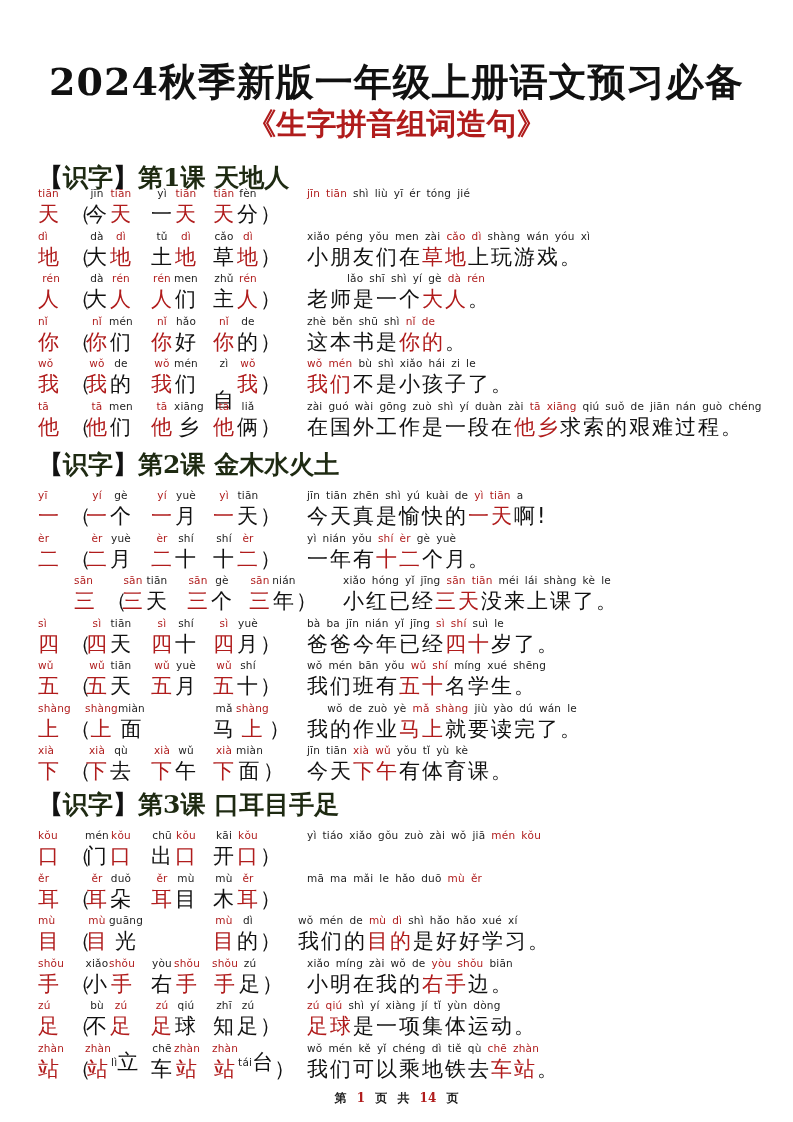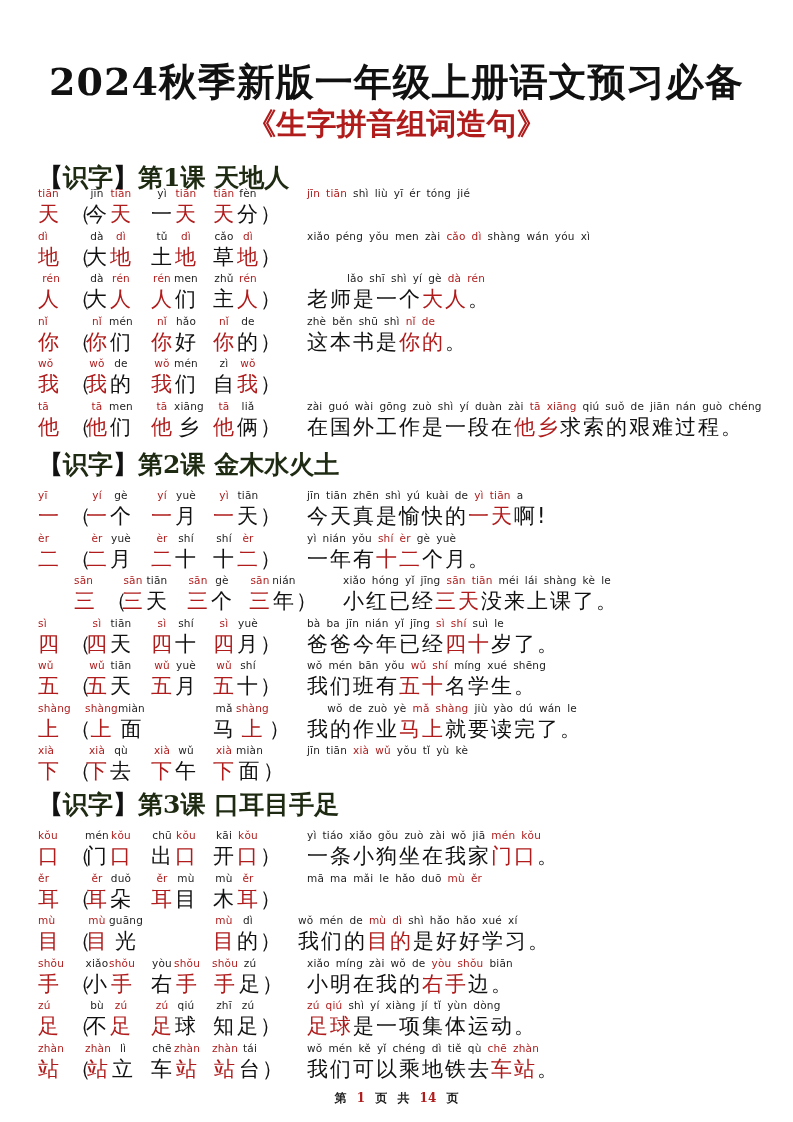--- a/index.html
+++ b/index.html
@@ -110,20 +110,21 @@
           <span class="py red">dì</span>
           <span class="hz red">地</span>
         </span>
         <span style="display: flex; flex-direction: column;">
           <span class="py"></span>
           <span class="hz">）</span>
         </span>
       </div>
       <div class="cell sentence" style="left: 307px;">
         <span class="py"><span style="margin-right: 6px;">xiǎo</span><span style="margin-right: 6px;">péng</span><span style="margin-right: 6px;">yǒu</span><span style="margin-right: 6px;">men</span><span style="margin-right: 6px;">zài</span><span class="red" style="margin-right: 6px;">cǎo</span><span class="red" style="margin-right: 6px;">dì</span><span style="margin-right: 6px;">shàng</span><span style="margin-right: 6px;">wán</span><span style="margin-right: 6px;">yóu</span><span style="margin-right: 6px;">xì</span></span>
+        <span class="hz"><span>小朋友们在</span><span class="red">草地</span><span>上玩游戏。</span></span>
       </div>
     </div>
     <div class="row" style="top: 271px; text-align: right;">
       <div class="cell" style="left: 38px;">
         <span class="py red">rén</span>
         <span class="hz red">人</span>
       </div>
       <div class="cell" style="left: 70px; display: flex;">
         <span style="display: flex; flex-direction: column;">
           <span class="py"></span>
@@ -238,32 +239,36 @@
         <span style="display: flex; flex-direction: column; align-items: center; min-width: 24px;">
           <span class="py red">wǒ</span>
           <span class="hz red">我</span>
         </span>
         <span style="display: flex; flex-direction: column; align-items: center; min-width: 24px;">
           <span class="py">mén</span>
           <span class="hz">们</span>
         </span>
       </div>
       <div class="cell" style="left: 212px; display: flex;">
-        <span style="display: flex; flex-direction: column; align-items: center; min-width: 24px;">
+        <span style="display: flex; flex-direction: column; align-items: center; min-width: 24px; gap: 16px;">
           <span class="py">zì</span>
           <span class="hz">自</span>
         </span>
         <span style="display: flex; flex-direction: column; align-items: center; min-width: 24px;">
           <span class="py red">wǒ</span>
           <span class="hz red">我</span>
         </span>
         <span style="display: flex; flex-direction: column;">
           <span class="py"></span>
           <span class="hz">）</span>
         </span>
+      </div>
+      <div class="cell sentence" style="left: 307px;">
+        <span class="py"><span class="red" style="margin-right: 6px;">wǒ</span><span class="red" style="margin-right: 6px;">mén</span><span style="margin-right: 6px;">bù</span><span style="margin-right: 6px;">shì</span><span style="margin-right: 6px;">xiǎo</span><span style="margin-right: 6px;">hái</span><span style="margin-right: 6px;">zi</span><span style="margin-right: 6px;">le</span></span>
+        <span class="hz"><span class="red">我们</span><span>不是小孩子了。</span></span>
       </div>
     </div>
     <div class="row" style="top: 398.5px;">
       <div class="cell" style="left: 38px;">
         <span class="py red">tā</span>
         <span class="hz red">他</span>
       </div>
       <div class="cell" style="left: 70px; display: flex;">
         <span style="display: flex; flex-direction: column;">
           <span class="py"></span>
@@ -625,20 +630,21 @@
           <span class="py">miàn</span>
           <span class="hz">面</span>
         </span>
         <span style="display: flex; flex-direction: column;">
           <span class="py"></span>
           <span class="hz">）</span>
         </span>
       </div>
       <div class="cell sentence" style="left: 307px;">
         <span class="py"><span style="margin-right: 6px;">jīn</span><span style="margin-right: 6px;">tiān</span><span class="red" style="margin-right: 6px;">xià</span><span class="red" style="margin-right: 6px;">wǔ</span><span style="margin-right: 6px;">yǒu</span><span style="margin-right: 6px;">tǐ</span><span style="margin-right: 6px;">yù</span><span style="margin-right: 6px;">kè</span></span>
+        <span class="hz"><span>今天</span><span class="red">下午</span><span>有体育课。</span></span>
       </div>
     </div>
     <div class="lesson-header" style="top: 790px;"><span class="bracket">【</span><span>识字</span><span class="bracket">】</span><span>第3课</span> <span>口耳目手足</span></div>
     <div class="row" style="top: 828px;">
       <div class="cell" style="left: 38px;">
         <span class="py red">kǒu</span>
         <span class="hz red">口</span>
       </div>
       <div class="cell" style="left: 70px; display: flex;">
         <span style="display: flex; flex-direction: column;">
@@ -673,21 +679,20 @@
           <span class="py red">kǒu</span>
           <span class="hz red">口</span>
         </span>
         <span style="display: flex; flex-direction: column;">
           <span class="py"></span>
           <span class="hz">）</span>
         </span>
       </div>
       <div class="cell sentence" style="left: 307px;">
         <span class="py"><span style="margin-right: 6px;">yì</span><span style="margin-right: 6px;">tiáo</span><span style="margin-right: 6px;">xiǎo</span><span style="margin-right: 6px;">gǒu</span><span style="margin-right: 6px;">zuò</span><span style="margin-right: 6px;">zài</span><span style="margin-right: 6px;">wǒ</span><span style="margin-right: 6px;">jiā</span><span class="red" style="margin-right: 6px;">mén</span><span class="red" style="margin-right: 6px;">kǒu</span></span>
-        <span class="hz"><span>一条小狗坐在我家</span><span class="red">门口</span><span>。</span></span>
       </div>
     </div>
     <div class="row" style="top: 870.5px; padding-left: 48px;">
       <div class="cell" style="left: 38px;">
         <span class="py red">ěr</span>
         <span class="hz red">耳</span>
       </div>
       <div class="cell" style="left: 70px; display: flex;">
         <span style="display: flex; flex-direction: column;">
           <span class="py"></span>
@@ -872,41 +877,41 @@
       </div>
       <div class="cell" style="left: 70px; display: flex;">
         <span style="display: flex; flex-direction: column;">
           <span class="py"></span>
           <span class="hz" style="letter-spacing: -6px;">（</span>
         </span>
         <span style="display: flex; flex-direction: column; align-items: center; min-width: 24px;">
           <span class="py red">zhàn</span>
           <span class="hz red">站</span>
         </span>
-        <span style="display: flex; flex-direction: column; align-items: center; min-width: 24px;">
+        <span style="display: flex; flex-direction: row; align-items: center; min-width: 24px;">
           <span class="py">lì</span>
           <span class="hz">立</span>
         </span>
       </div>
       <div class="cell" style="left: 150px; display: flex;">
         <span style="display: flex; flex-direction: column; align-items: center; min-width: 24px;">
           <span class="py">chē</span>
           <span class="hz">车</span>
         </span>
         <span style="display: flex; flex-direction: column; align-items: center; min-width: 24px;">
           <span class="py red">zhàn</span>
           <span class="hz red">站</span>
         </span>
       </div>
       <div class="cell" style="left: 212px; display: flex;">
         <span style="display: flex; flex-direction: column; align-items: center; min-width: 24px;">
           <span class="py red">zhàn</span>
           <span class="hz red">站</span>
         </span>
-        <span style="display: flex; flex-direction: column; align-items: center; min-width: 24px;">
+        <span style="display: flex; flex-direction: row; align-items: center; min-width: 24px;">
           <span class="py">tái</span>
           <span class="hz">台</span>
         </span>
         <span style="display: flex; flex-direction: column;">
           <span class="py"></span>
           <span class="hz">）</span>
         </span>
       </div>
       <div class="cell sentence" style="left: 307px;">
         <span class="py"><span style="margin-right: 6px;">wǒ</span><span style="margin-right: 6px;">mén</span><span style="margin-right: 6px;">kě</span><span style="margin-right: 6px;">yǐ</span><span style="margin-right: 6px;">chéng</span><span style="margin-right: 6px;">dì</span><span style="margin-right: 6px;">tiě</span><span style="margin-right: 6px;">qù</span><span class="red" style="margin-right: 6px;">chē</span><span class="red" style="margin-right: 6px;">zhàn</span></span>

